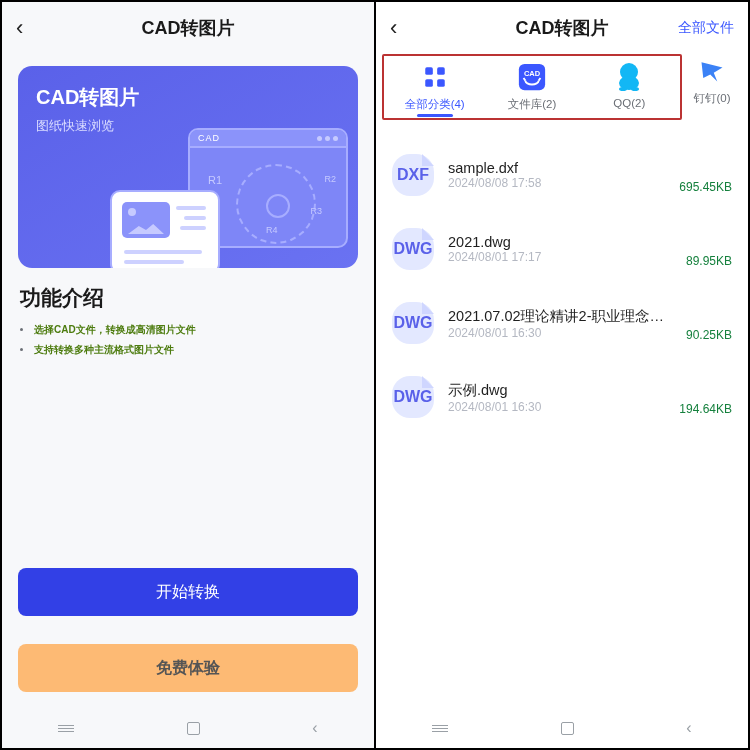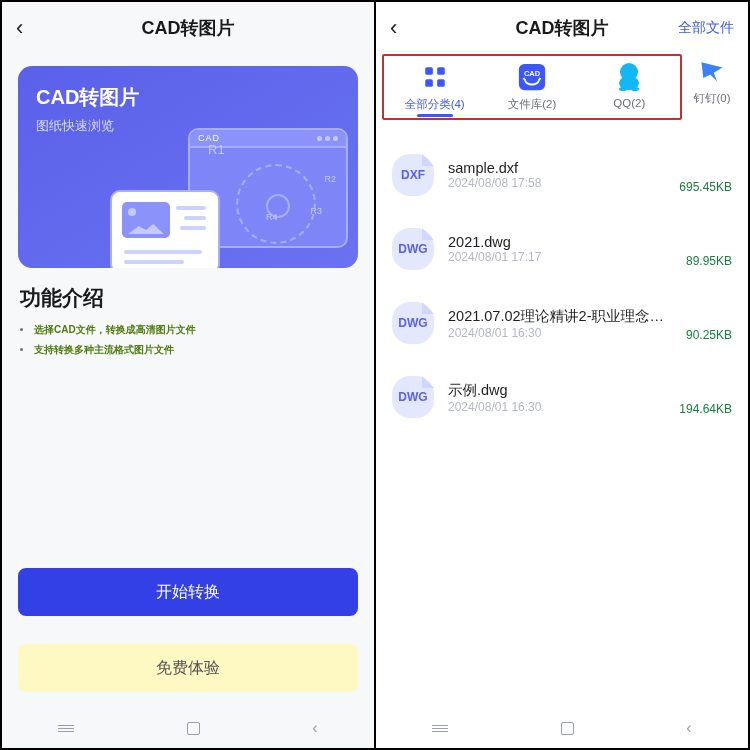--- a/index.html
+++ b/index.html
@@ -77,24 +77,24 @@
   .illus .win .bar span { font-size:9px; color:#fff; letter-spacing:1px;}
   .illus .win .dots span{ display:inline-block;width:5px;height:5px;border-radius:50%;background:#c6caff;margin-left:3px;}
   .illus .gear {
     position:absolute; top:34px; left:46px; width:80px; height:80px;
     border:2px dashed #a7adff; border-radius:50%;
   }
   .illus .gear:after{
     content:""; position:absolute; top:28px; left:28px; width:20px;height:20px;
     border:2px solid #a7adff; border-radius:50%;
   }
-  .illus .r1{position:absolute;top:12px;left:18px;font-size:13px;color:#c6caff;}
+  .illus .r1{position:absolute;top:44px;left:18px;font-size:11px;color:#c6caff;}
   .illus .r2{position:absolute;top:44px;right:10px;font-size:9px;color:#c6caff;}
   .illus .r3{position:absolute;bottom:30px;right:24px;font-size:9px;color:#c6caff;}
-  .illus .r4{position:absolute;bottom:24px;left:68px;font-size:9px;color:#c6caff;padding-left:8px;}
+  .illus .r4{position:absolute;bottom:11px;left:68px;font-size:9px;color:#c6caff;padding-left:8px;}
   .illus .card {
     position:absolute; left:-18px; bottom:-6px; width:110px; height:84px;
     background:#fff; border:2px solid #a7adff; border-radius:10px;
   }
   .illus .card .pic{
     position:absolute; left:10px; top:10px; width:48px; height:36px;
     background:#8b93fa; border-radius:5px;
   }
   .illus .card .pic:before{
     content:""; position:absolute; top:6px; left:6px; width:8px;height:8px;
@@ -134,21 +134,21 @@
   .btn-area {
     position:absolute; left:16px; right:16px; bottom:56px;
     display:flex; flex-direction:column; gap:28px;
   }
   .btn {
     height: 48px; border-radius: 8px; display:flex;
     align-items:center; justify-content:center;
     font-size:16px; font-weight:500;
   }
   .btn.primary { background:#3240e6; color:#fff; }
-  .btn.secondary { background:#fef9c3; color:#555; }
+  .btn.secondary { background:#fdba74; color:#555;font-weight:bold; }
 
   
   .sysnav {
     position:absolute; bottom:0; left:0; right:0; height:40px;
     display:flex; align-items:center; justify-content:space-around;
     color:#9aa0a6;
   }
   .sysnav span { font-size:14px; }
   .sysnav .sq { width:13px;height:13px;border:1.5px solid #9aa0a6;border-radius:2px;}
   .sysnav .menub { width:16px; border-top:1.5px solid #9aa0a6; border-bottom:1.5px solid #9aa0a6; height:7px; position:relative;}
@@ -188,21 +188,21 @@
     height:3px; background:#3b57ff; border-radius:2px;
   }
 
   
   .files { margin: 18px 0 0; }
   .file {
     display:flex; align-items:center; padding:16px 16px;
   }
   .file .badge {
     width:42px; height:42px; border-radius:18px;
-    background:#e3e8ff; color:#5a61e9; font-size:12px;
+    background:#e3e8ff; color:#5a61e9; font-size:16px;
     font-weight:700; display:flex; align-items:center; justify-content:center;
     position:relative; margin-right:14px;
   }
   .file .badge:before{
     content:""; position:absolute; top:0; right:0; width:12px; height:12px;
     background:#cfd6ff; clip-path:polygon(0 0,100% 100%,0 100%);
     border-top-right-radius:9px;
   }
   .file .info { flex:1; min-width:0; }
   .file .name {

